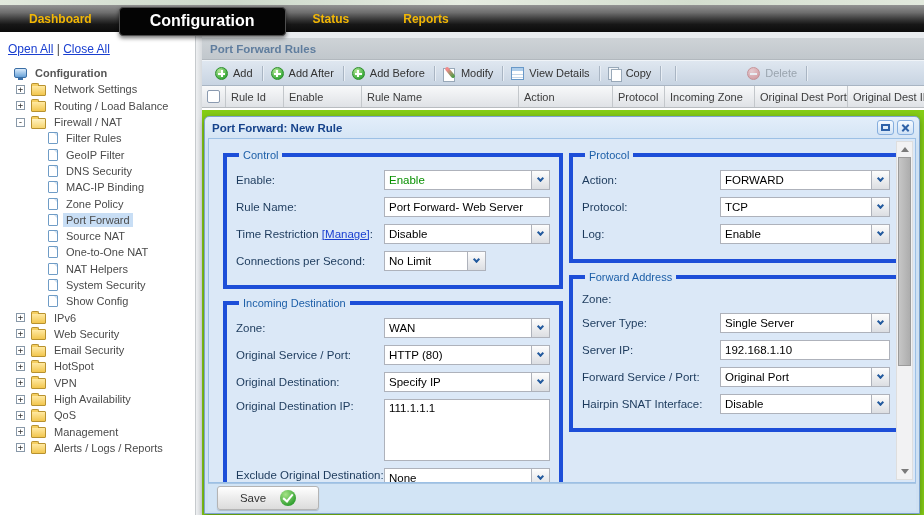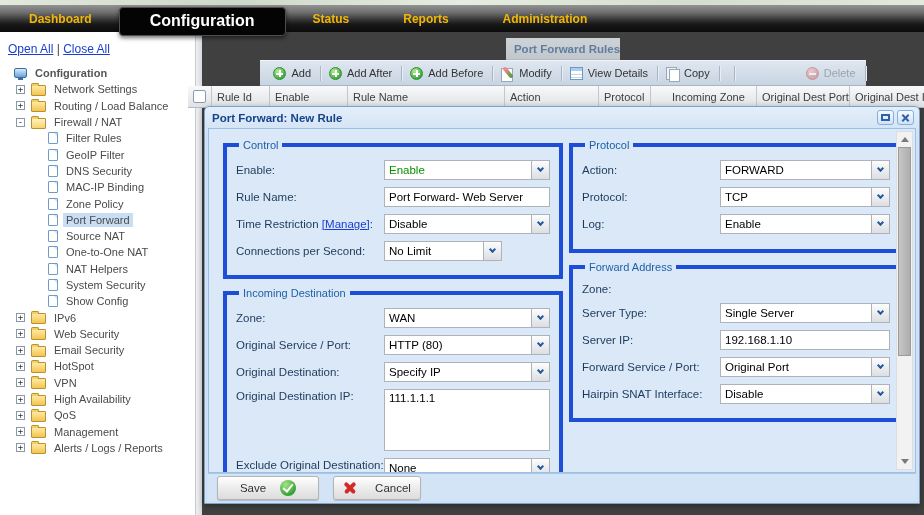--- a/index.html
+++ b/index.html
@@ -13,21 +13,21 @@
   .navbar { height:27px; background:linear-gradient(#939393,#6e6e6e 28%,#353535 55%,#171717 72%,#0b0b0b);
             display:flex; align-items:center; position:relative; z-index:60; padding-left:2px; }
   .nav-item { color:#f2b705; font-weight:bold; font-size:12px; padding:0 27px; cursor:pointer; white-space:nowrap; }
   .nav-item.active { color:#fff; font-size:16px; background:#040404; border:1px solid #4e4e4e; border-radius:4px;
                      padding:4px 30px 5px; margin-top:6px; box-shadow:0 2px 4px rgba(0,0,0,.55); }
 
   
   .content { display:flex; height:483px; }
   .sidebar { width:195px; background:#fff; padding:7px 0 0 6px; overflow:hidden; flex-shrink:0; }
   .splitter { width:7px; background:linear-gradient(90deg,#eef0f2,#d7dadd); border-left:1px solid #c6cacd; flex-shrink:0; }
-  .main { flex:1; position:relative; background:#404040; min-width:0; display:flex; flex-direction:column;align-items:center; }
+  .main { flex:1; position:relative; background:#84cc16; min-width:0; display:flex; flex-direction:column; }
 
   
   .sidebar-links { font-size:12px; margin:3px 0 9px 2px; color:#444; }
   .sidebar-links a { color:#1a3fd0; text-decoration:underline; cursor:pointer; }
   .tree-item { display:flex; align-items:center; height:16.3px; font-size:11px; color:#4a4a4a; cursor:pointer; white-space:nowrap; }
   .expander { width:9px; height:9px; border:1px solid #8898a8; background:#fff; font-size:9px; line-height:7px;
               text-align:center; color:#333; margin-right:6px; flex-shrink:0; font-family:"DejaVu Sans Mono",monospace; }
   .node-icon { position:relative; flex-shrink:0; margin-right:5px; }
   .tree-item.root .node-icon { width:13px; height:10px; border:1px solid #3a6ea5; border-radius:2px;
                                background:linear-gradient(#d8eafb,#68a2d8); }
@@ -74,21 +74,21 @@
 
   
   .grid-header { height:22px; background:linear-gradient(#f8f9fa,#dfe2e6); border-bottom:1px solid #b8bcc0; display:flex; overflow:hidden; }
   .gh-cell { border-right:1px solid #c3c7cb; display:flex; align-items:center; padding-left:5px; font-size:11px;
              color:#3c3c3c; flex-shrink:0; white-space:nowrap; overflow:hidden; }
   .gh-check { width:24px; justify-content:center; padding-left:0; }
   .checkbox { width:13px; height:13px; background:#fff; border:1px solid #8a9ab0; border-radius:2px; }
   .grid-sliver { height:2px; background:#fff; }
 
   
-  .dialog { position:absolute; left:2px; top:74px; width:716px; height:398px; z-index:20;
+  .dialog { position:absolute; left:2px; top:84px; width:716px; height:398px; z-index:20;
             background:linear-gradient(#e3eefa,#cfe1f3 30px); border:1px solid #7da3cd; border-radius:5px 5px 0 0;
             box-shadow:0 2px 6px rgba(0,0,0,.35); display:flex; flex-direction:column; }
   .dialog-header { height:21px; display:flex; align-items:center; padding:0 5px 0 7px; font-weight:bold;
                    font-size:11.5px; color:#15428b; flex-shrink:0; }
   .dh-spacer { flex:1; }
   .win-btn { width:17px; height:15px; margin-left:3px; border:1px solid #86aede; border-radius:3px;
              background:linear-gradient(#f6faff,#cfe2f6); position:relative; cursor:pointer; }
   .win-btn.max::after { content:""; position:absolute; left:3px; top:3px; right:3px; bottom:3px; border:2px solid #2f62a8; }
   .win-btn.close::before, .win-btn.close::after { content:""; position:absolute; left:3px; top:6px; width:9px; height:2px; background:#2f62a8; }
   .win-btn.close::before { transform:rotate(45deg); }
@@ -108,21 +108,21 @@
   .manage-link { color:#1a3fd0; text-decoration:underline; cursor:pointer; }
 
   .combo { display:flex; width:166px; height:20px; border:1px solid #aeb2bb; background:#fff; cursor:pointer; }
   .col-right .combo { width:170px; }
   .combo-text { flex:1; font-size:11.5px; padding:2.5px 4px; white-space:nowrap; overflow:hidden; color:#000; }
   .combo.green .combo-text { color:#089000; }
   .combo-trigger { width:18px; border-left:1px solid #aeb2bb; background:linear-gradient(#fdfdfd,#dcdee2);
                    display:flex; align-items:center; justify-content:center; flex-shrink:0; }
   .chev { width:5px; height:5px; border-right:2px solid #235a9e; border-bottom:2px solid #235a9e; transform:rotate(45deg); margin-top:-3px; }
   .combo.focused { border-color:#5e97cc; box-shadow:0 0 5px 1px #8fc0ea; }
-  .combo.narrow { width:118px; }
+  .combo.narrow { width:102px; }
   .tinput { width:166px; height:20px; border:1px solid #aeb2bb; font-size:11.5px; padding:2px 4px; font-family:inherit; color:#000; }
   .col-right .tinput { width:170px; }
   .tarea { width:166px; height:62px; border:1px solid #aeb2bb; font-size:11.5px; padding:2px 4px; font-family:inherit; resize:none; color:#000; }
 
   .vscroll { position:absolute; top:2px; right:2px; bottom:2px; width:17px; background:#f2f2f3; border:1px solid #dedede; }
   .vs-btn { position:absolute; left:0; right:0; height:15px; display:flex; align-items:center; justify-content:center; cursor:pointer; }
   .vs-up { top:0; } .vs-down { bottom:0; }
   .vs-up::after { content:""; border-left:4px solid transparent; border-right:4px solid transparent; border-bottom:5px solid #7a7a7a; }
   .vs-down::after { content:""; border-left:4px solid transparent; border-right:4px solid transparent; border-top:5px solid #7a7a7a; }
   .vs-thumb { position:absolute; left:1px; right:1px; top:15px; height:62%; background:linear-gradient(90deg,#c6c6c6,#adadad); border:1px solid #9b9b9b; cursor:grab; }
@@ -152,21 +152,20 @@
   <div class="navbar">
 
       <span class="nav-item">Dashboard</span>
 
       <span class="nav-item active">Configuration</span>
 
       <span class="nav-item">Status</span>
 
       <span class="nav-item">Reports</span>
 
-      <span class="nav-item">Administration</span>
     </div>
 
   <div class="content">
 
     <div class="sidebar">
       <div class="sidebar-links">
         <a>Open All</a>
         <span>|</span>
         <a>Close All</a>
       </div>
@@ -385,21 +384,21 @@
             <div class="gh-cell" style="width: 58px;">Rule Id</div>
 
             <div class="gh-cell" style="width: 78px;">Enable</div>
 
             <div class="gh-cell" style="width: 157px;">Rule Name</div>
 
             <div class="gh-cell" style="width: 94px;">Action</div>
 
             <div class="gh-cell" style="width: 52px;">Protocol</div>
 
-            <div class="gh-cell" style="width: 90px; margin-left: 16px;">Incoming Zone</div>
+            <div class="gh-cell" style="width: 90px;">Incoming Zone</div>
 
             <div class="gh-cell" style="width: 93px;">Original Dest Port</div>
 
             <div class="gh-cell" style="width: 88px;">Original Dest IP</div>
           </div>
       </div>
       <div class="grid-sliver"></div>
 
       <div class="dialog">
         <div class="dialog-header">
@@ -569,22 +568,18 @@
             <span class="vs-thumb"></span>
             <span class="vs-btn vs-down"></span>
           </div>
         </div>
 
         <div class="dialog-footer">
           <span class="btn btn-save">
             <span>Save</span>
             <span class="icon-check"></span>
           </span>
-          <span class="btn btn-cancel">
-            <span class="icon-x"></span>
-            <span>Cancel</span>
-          </span>
         </div>
       </div>
 
     </div>
   </div>
 </div>
 
 </body></html>

